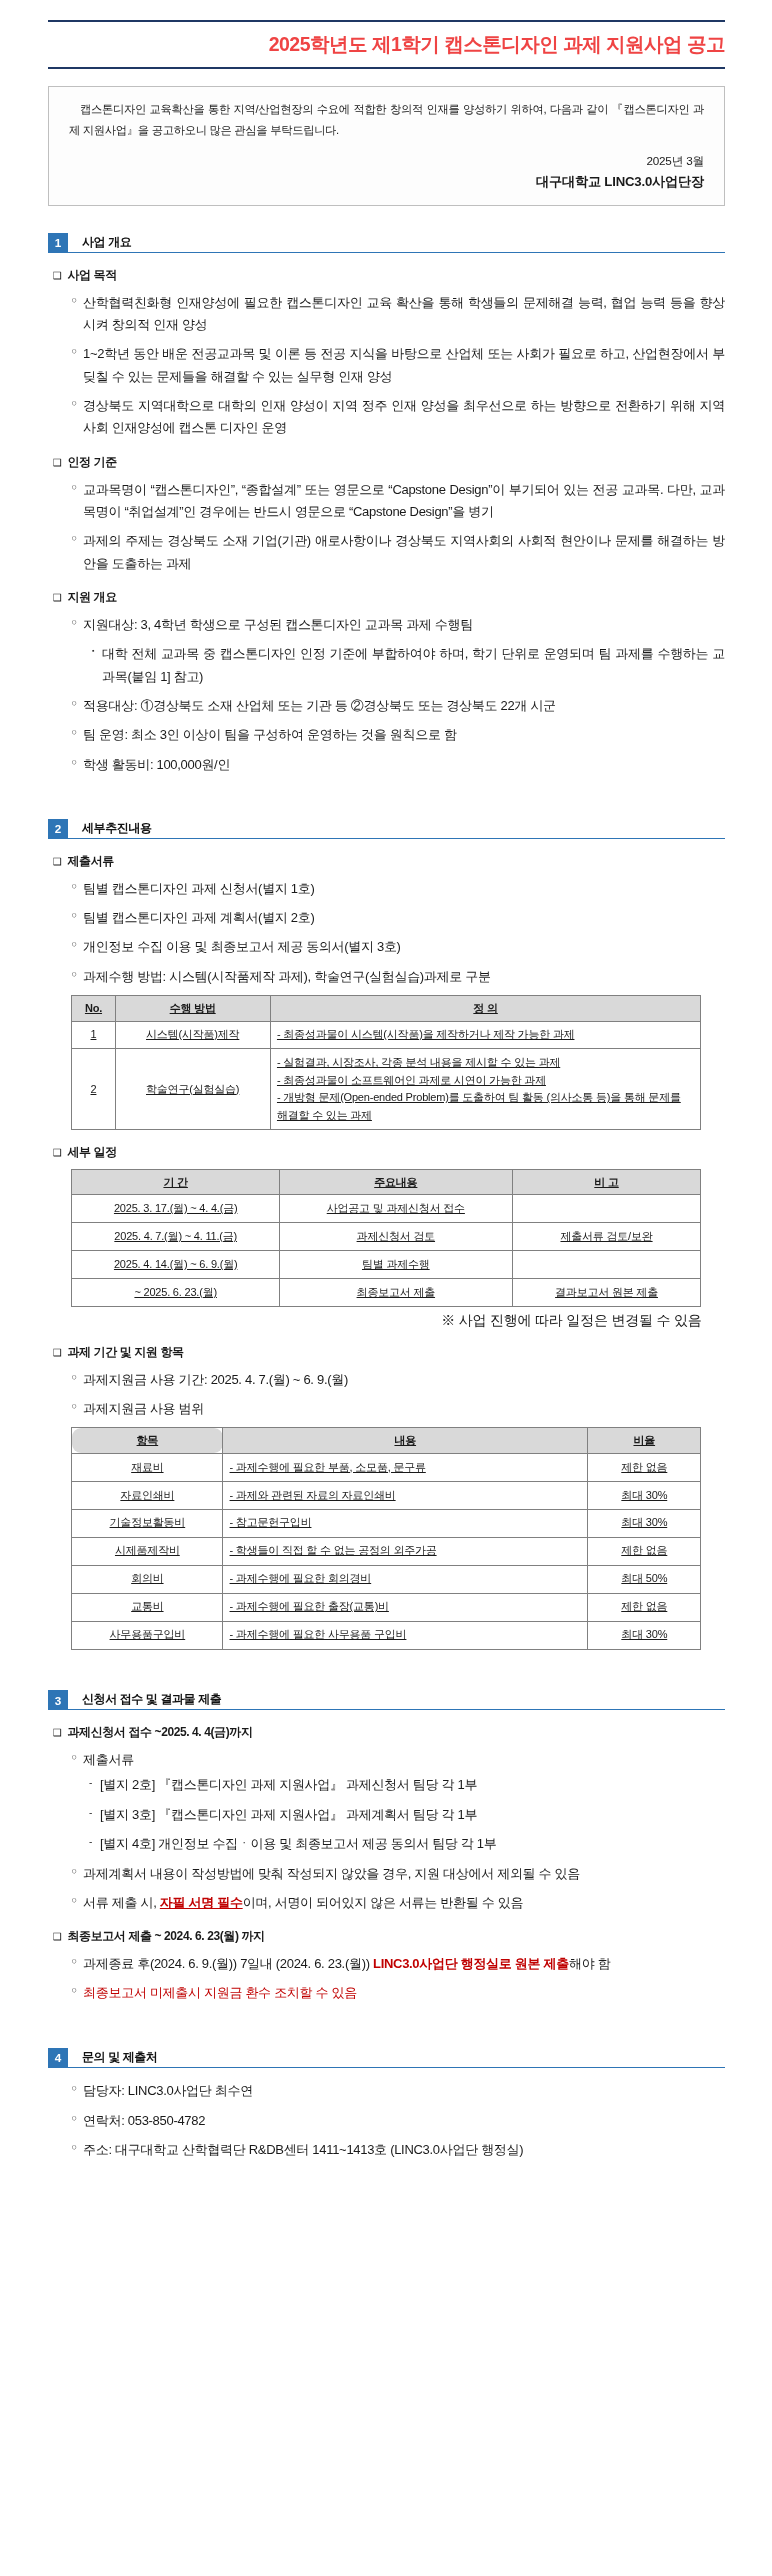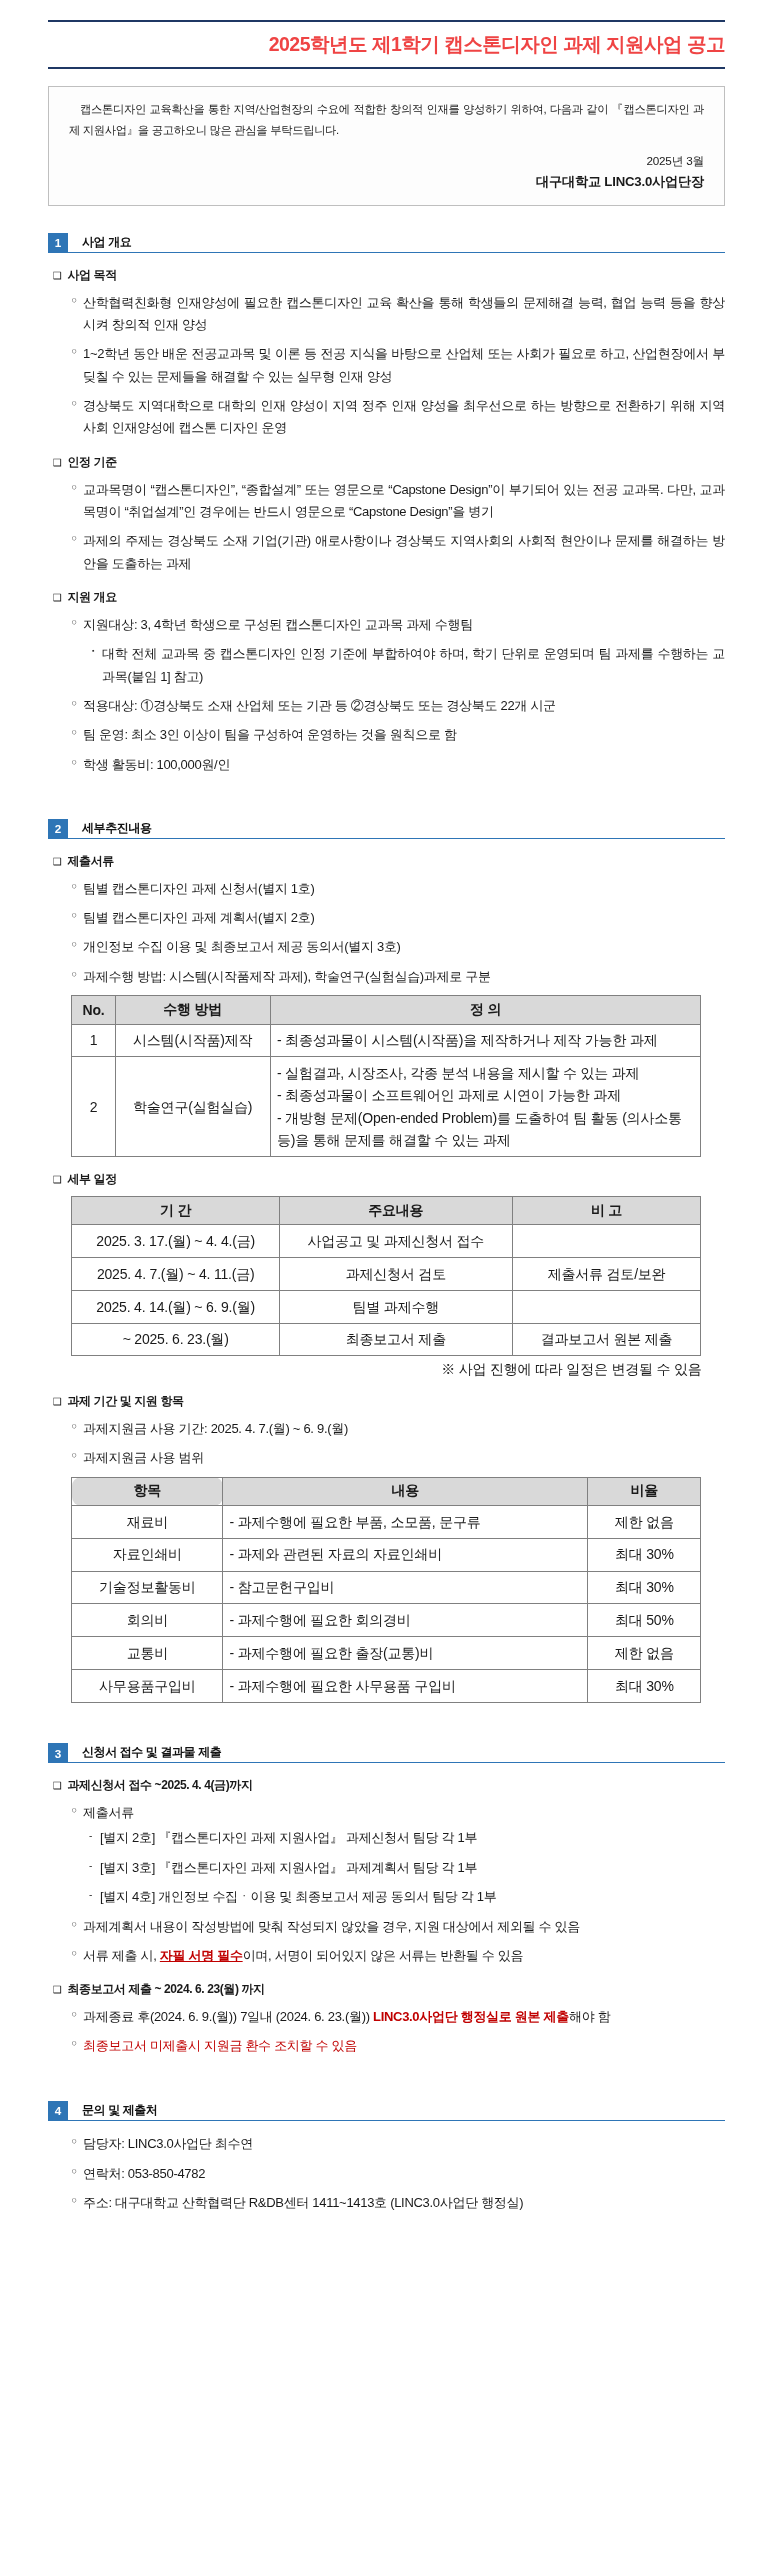--- a/index.html
+++ b/index.html
@@ -151,21 +151,22 @@
 
   .red { color: #c00000; }
   .red-b { color: #c00000; font-weight: bold; }
   .ul { text-decoration: underline; }
 
   
   table.tbl {
     border-collapse: collapse;
     width: calc(100% - 47px);
     margin: 4.7px 0 4.7px 23.4px;
-    font-size: 14px;
+    font-size: 11px;
+    text-decoration: underline;
   }
   table.tbl th {
     background: #d9d9d9;
     border: 0.8px solid #808080;
     padding: 4.7px 3.1px;
     font-weight: bold;
     text-align: center;
     letter-spacing: -0.2px;
   }
   table.tbl td {
@@ -392,20 +393,25 @@
         <td class="c">자료인쇄비</td>
         <td class="l">- 과제와 관련된 자료의 자료인쇄비</td>
         <td class="c">최대 30%</td>
       </tr>
       <tr>
         <td class="c">기술정보활동비</td>
         <td class="l">- 참고문헌구입비</td>
         <td class="c">최대 30%</td>
       </tr>
       <tr>
+        <td class="c">시제품제작비</td>
+        <td class="l">- 학생들이 직접 할 수 없는 공정의 외주가공</td>
+        <td class="c">제한 없음</td>
+      </tr>
+      <tr>
         <td class="c">회의비</td>
         <td class="l">- 과제수행에 필요한 회의경비</td>
         <td class="c">최대 50%</td>
       </tr>
       <tr>
         <td class="c">교통비</td>
         <td class="l">- 과제수행에 필요한 출장(교통)비</td>
         <td class="c">제한 없음</td>
       </tr>
       <tr>

